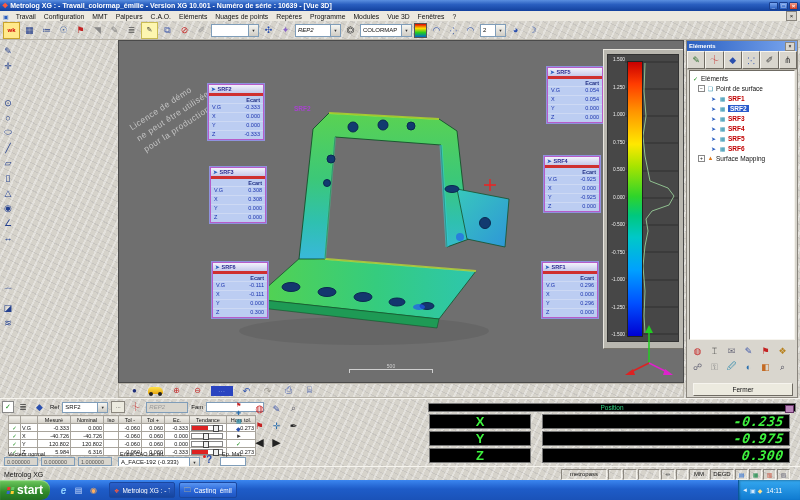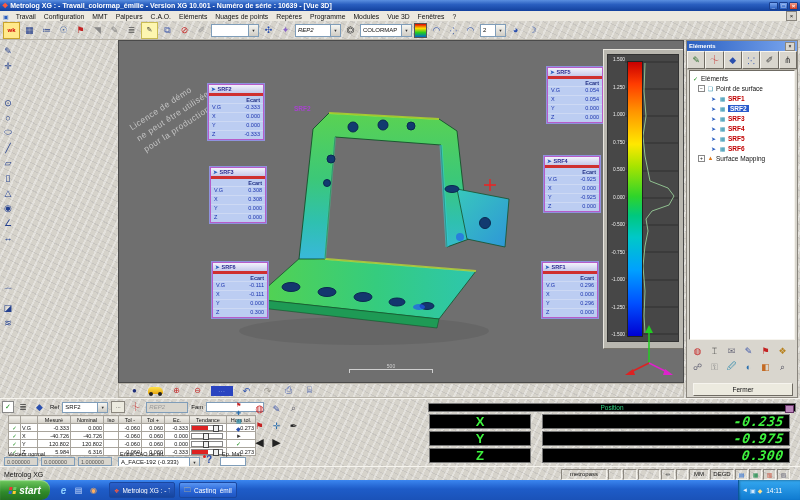--- a/index.html
+++ b/index.html
@@ -685,21 +685,21 @@
   </div>
 
   <div class="a" style="left:0;top:480px;width:800px;height:20px;background:linear-gradient(#3b86f0,#1e5cc8 45%,#1a52b8);display:flex;align-items:center;">
     <div style="height:20px;width:50px;border-radius:0 9px 9px 0;background:linear-gradient(#6fca5e,#2f8a2a 60%,#247021);display:flex;align-items:center;justify-content:center;gap:3px;box-shadow:inset 0 1px 1px rgba(255,255,255,.4);">
       <span style="display:grid;grid-template-columns:3px 3px;grid-gap:1px;transform:skewX(-8deg);">
         <span style="width:3px;height:3px;background:#e33;"></span>
           <span style="width:3px;height:3px;background:#6c6;"></span>
         <span style="width:3px;height:3px;background:#36c;"></span>
           <span style="width:3px;height:3px;background:#fc3;"></span>
       </span>
-      <span style="color:#fff;font-weight:bold;font-style:italic;font-size:10px;">start</span>
+      <span style="color:#fff;font-weight:bold;font-size:12px;">start</span>
     </div>
     <span class="tbi" style="color:#8fd0ff;font-weight:bold;font-style:italic;font-size:10px;margin-left:6px;">e</span>
     <span class="tbi" style="color:#cfe0ff;font-size:8px;">▤</span>
     <span class="tbi" style="color:#ffb060;font-size:8px;">◉</span>
     <div class="task" style="width:66px;margin-left:8px;background:linear-gradient(#2a60cc,#16459e);">
       <span style="color:#ff5a3c;font-size:6px;">❖</span>
       <span style="white-space:nowrap;overflow:hidden;">Metrolog XG :  - Trav...</span>
     </div>
     <div class="task" style="width:58px;margin-left:4px;">
       <span style="color:#ffd66a;font-size:7px;">🗀</span>

